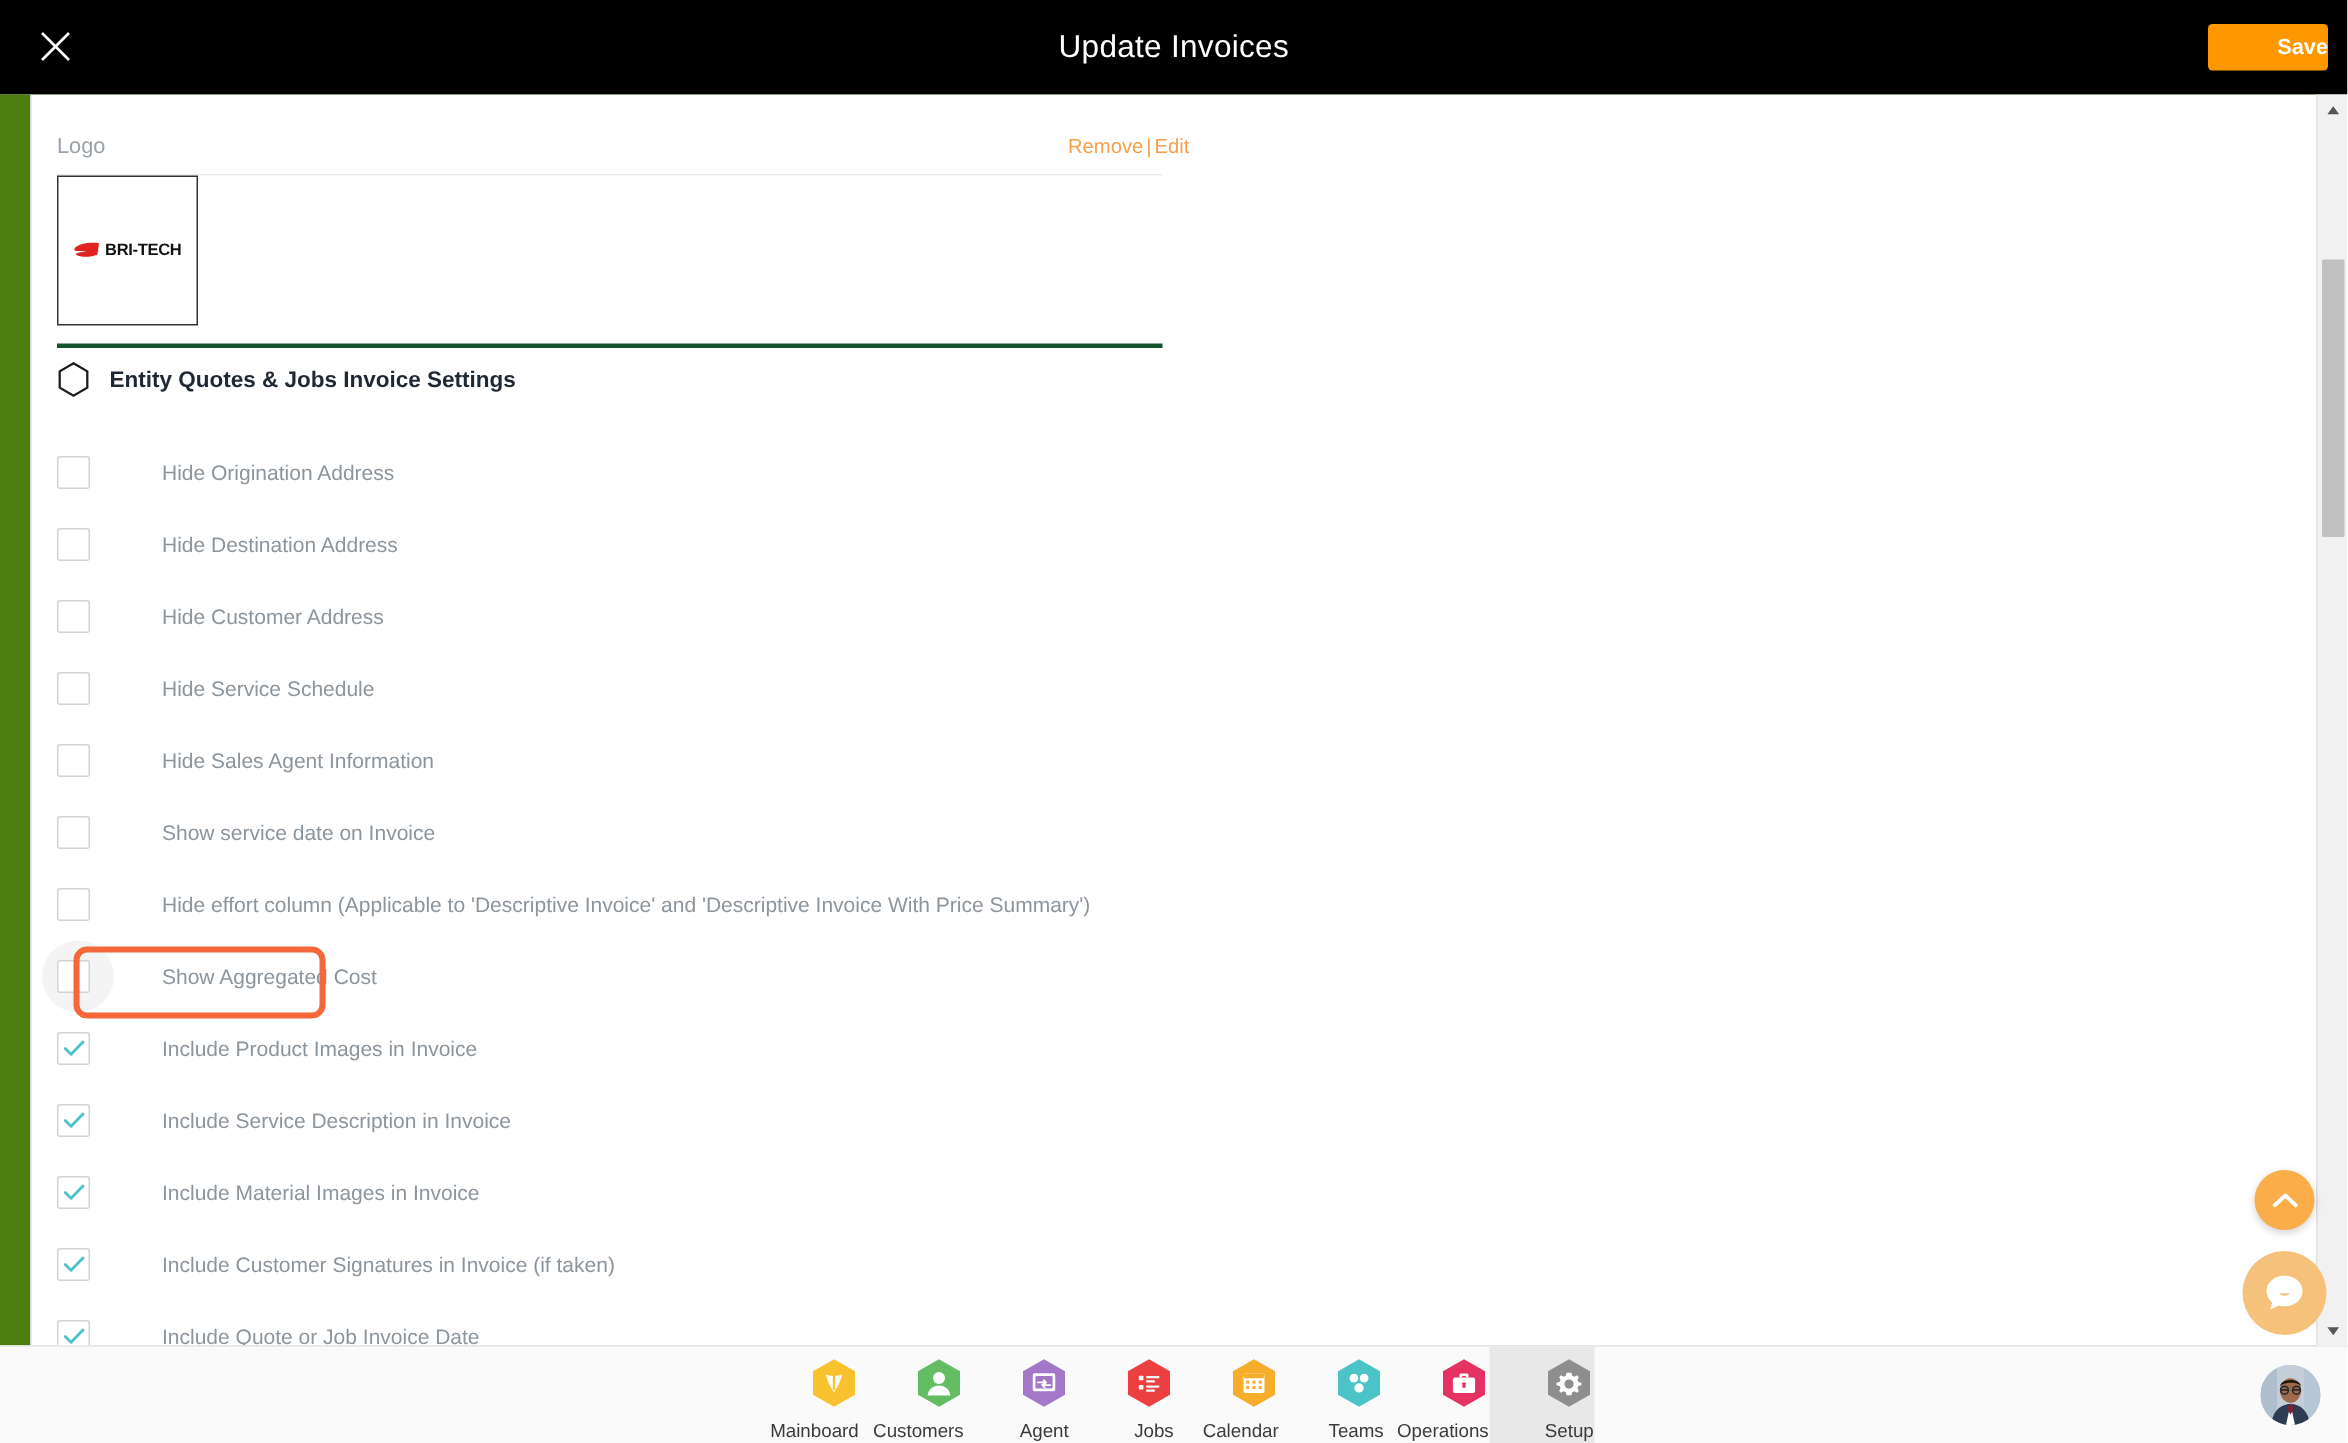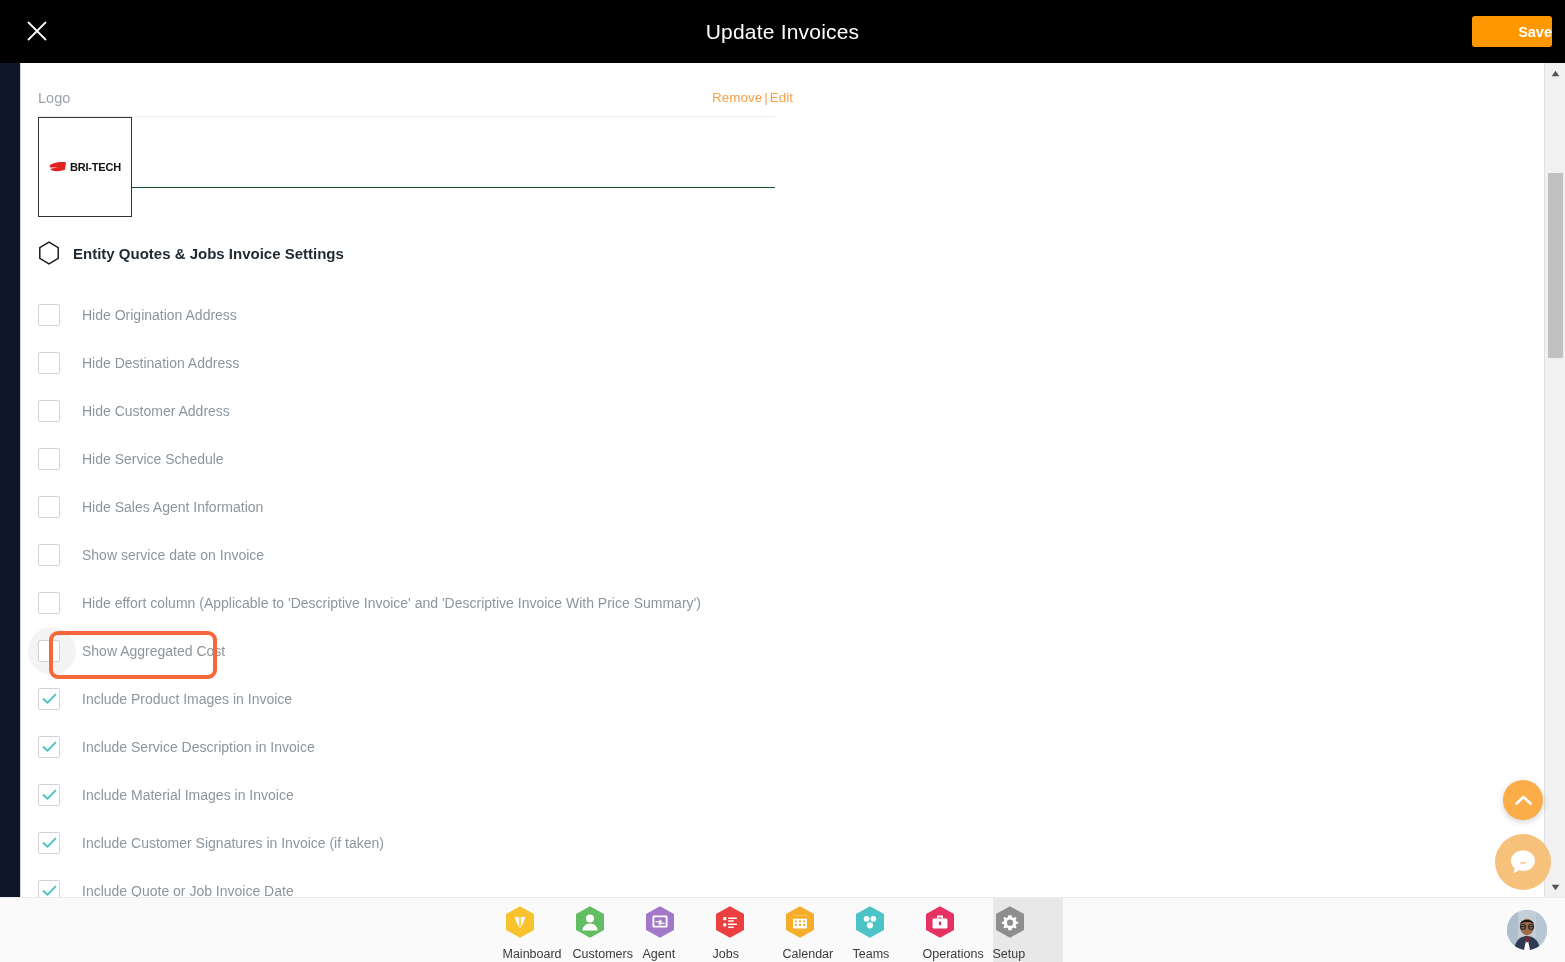--- a/index.html
+++ b/index.html
@@ -50,21 +50,21 @@
     font-weight: 700;
     cursor: pointer;
     text-align: right;
   }
 
   
   .content-area {
     position: absolute;
     left: 0; top: 63px;
     width: 1544px; height: 834px;
-    background: #0f172a;
+    background: #4d7c0f;
     overflow: hidden;
     text-align: center;
   }
   .content-inner {
     position: absolute;
     left: 20px; top: 0;
     width: 1524px; height: 834px;
     border-left: 1px solid #c9d6de;
     background: #ffffff;
     padding: 0;
@@ -79,23 +79,23 @@
     font-size: 13.5px; color: #f5a04a;
     white-space: nowrap;
   }
   .logo-actions a {
     color: #f5a04a; text-decoration: none; cursor: pointer;
   }
   .logo-actions .sep { color: #f5a04a; padding: 0 2px; }
 
   .logo-row {
     position: absolute; left: 17px; top: 53px;
-    width: 737px; height: 72px;
+    width: 737px; height: 116px;
     border-top: 1px solid #e9edf0;
-    border-bottom: 1px solid #14532d;
+    border-bottom: 3px solid #14532d;
   }
   .logo-box {
     position: absolute; left: 0; top: 0;
     width: 94px; height: 100px;
     border: 1px solid #333;
     background: #fff;
     display: flex; align-items: center; justify-content: center;
   }
   .logo-mark { display: flex; align-items: center; gap: 3px; }
   .logo-swoosh { display: block; }
@@ -118,20 +118,21 @@
   
   .cb-list {
     position: absolute; left: 17px; top: 228px;
     width: 1480px;
   }
   .cb-row {
     position: relative;
     height: 48px;
     display: flex; align-items: center;
     cursor: pointer;
+    gap: 26px;
   }
   .cb-hover-halo {
     position: absolute;
     left: -10px; top: 0px;
     width: 48px; height: 48px;
     border-radius: 50%;
     background: #f4f4f4;
     pointer-events: none;
   }
   .cb-box {
@@ -219,21 +220,21 @@
   }
   .nav {
     position: absolute;
     left: 50%; transform: translateX(-50%);
     top: 0; height: 65px;
     display: flex; align-items: stretch;
   }
   .nav-item {
     width: 70px;
     display: flex; flex-direction: column;
-    align-items: flex-start; justify-content: center;
+    align-items: flex-end; justify-content: center;
     gap: 8px;
     cursor: pointer;
     padding-top: 4px;
   }
   .nav-item.active { background: #e8e8e8; }
   .nav-icon { width: 34px; height: 34px; display: block; }
   .nav-label {
     font-size: 12.5px;
     color: #3b3b3b;
     white-space: nowrap;

